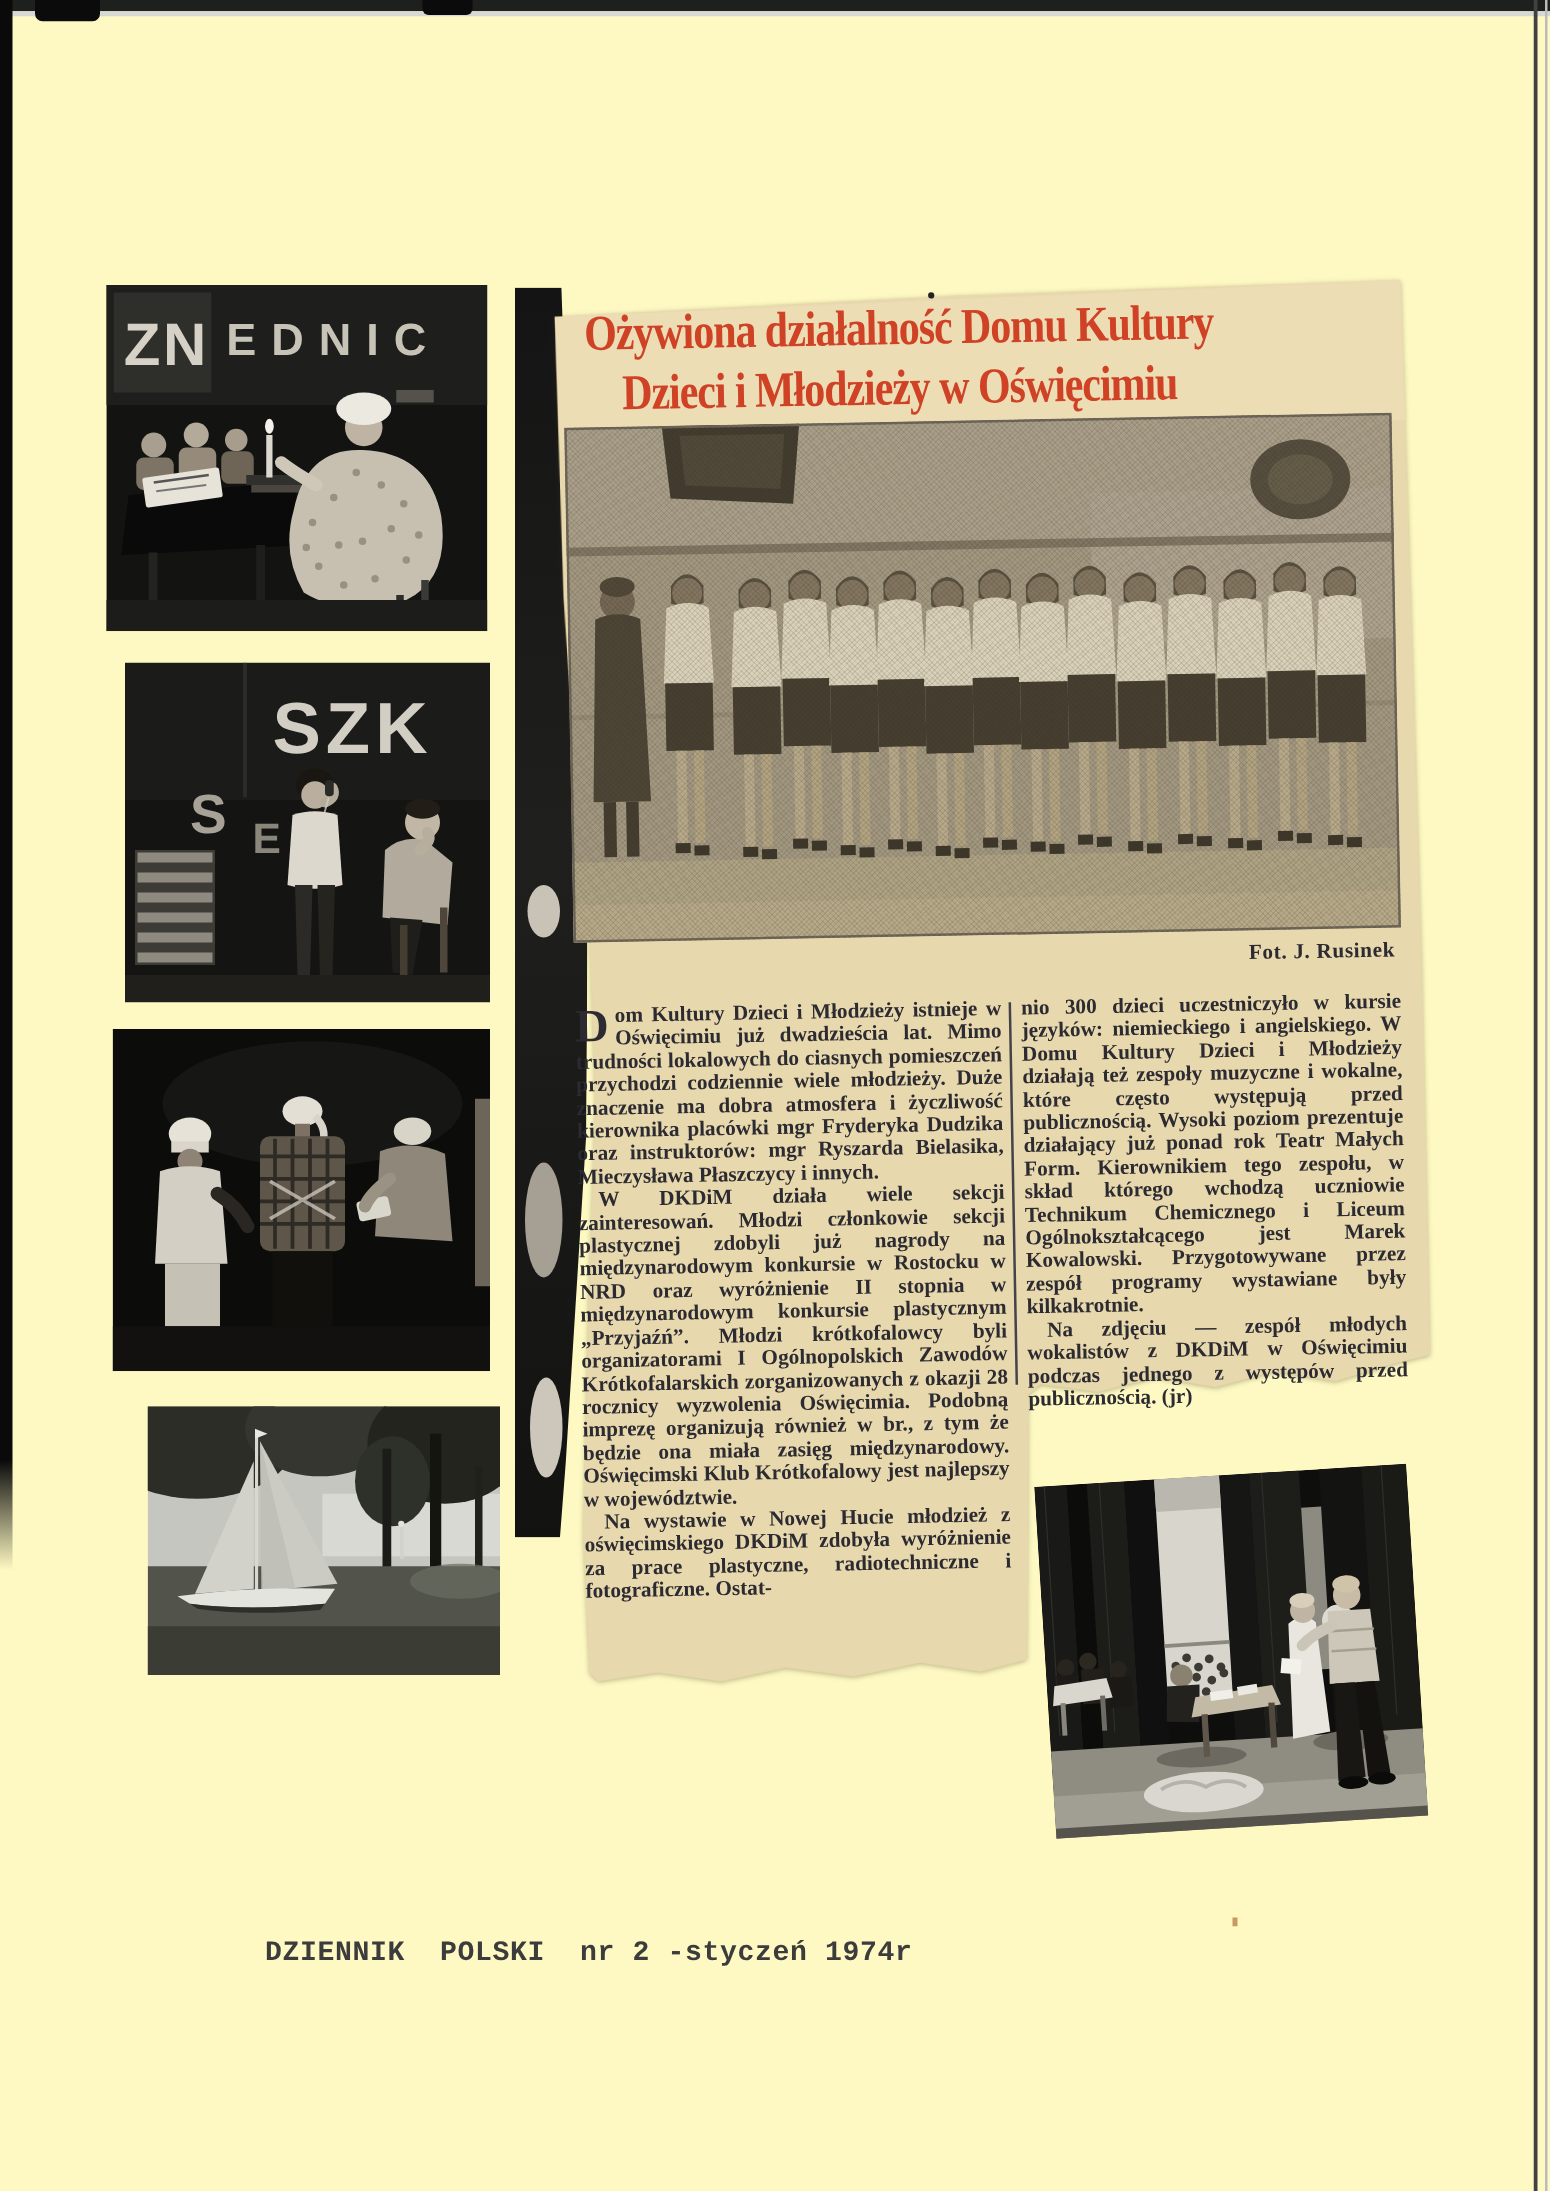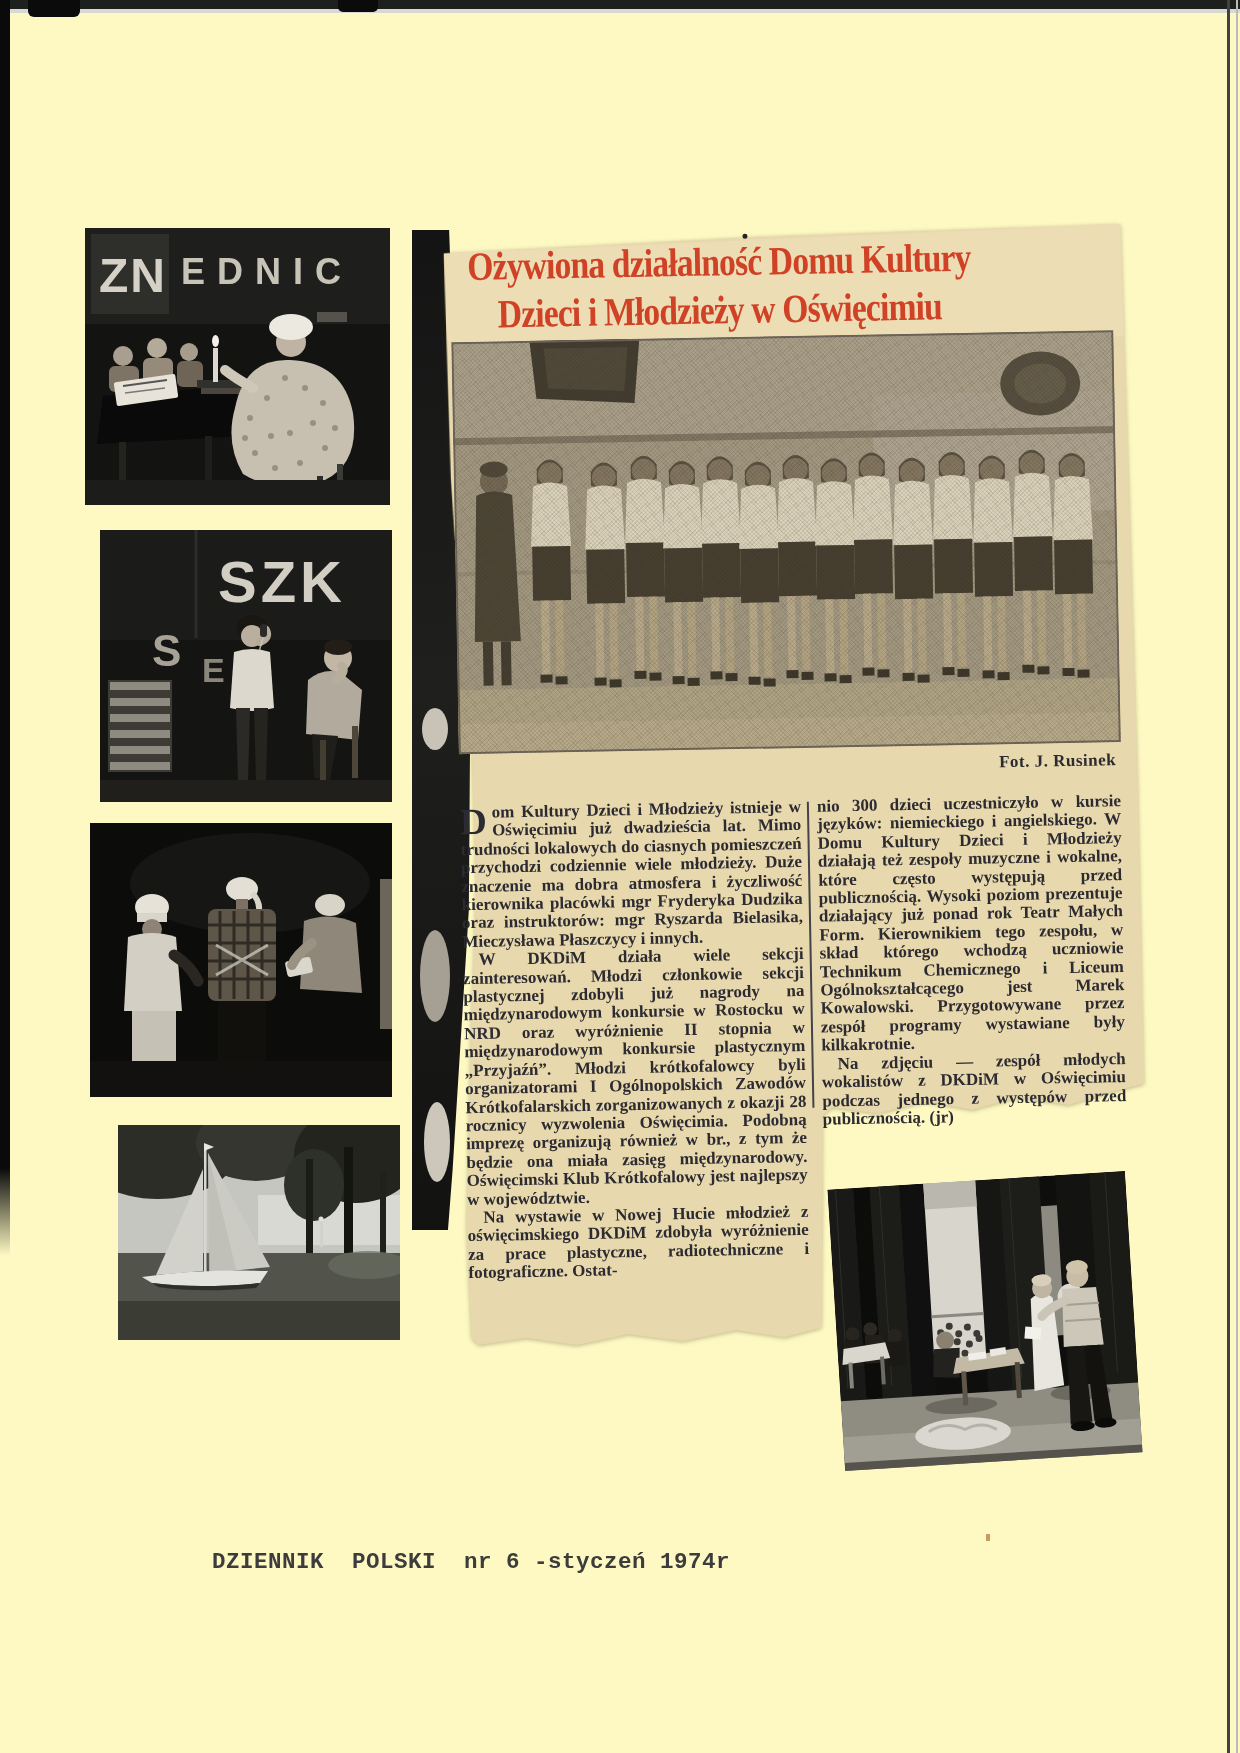--- a/index.html
+++ b/index.html
@@ -429,16 +429,16 @@
     </div>
 
     <div class="col-div"></div>
 
     <div class="news-col col-right">
       <p>nio 300 dzieci uczestniczyło w kursie języków: niemieckiego i angielskiego. W Domu Kultury Dzieci i Młodzieży działają też zespoły muzyczne i wokalne, które często występują przed publicznością. Wysoki poziom prezentuje działający już ponad rok Teatr Małych Form. Kierownikiem tego zespołu, w skład którego wchodzą uczniowie Technikum Chemicznego i Liceum Ogólnokształcącego jest Marek Kowalowski. Przygotowywane przez zespół programy wystawiane były kilkakrotnie.</p>
       <p class="ind">Na zdjęciu — zespół młodych wokalistów z DKDiM w Oświęcimiu podczas jednego z występów przed publicznością.  (jr)</p>
     </div>
   </div>
 
-  <div class="abs typewriter">DZIENNIK  POLSKI  nr 6 -styczeń 1974r</div>
+  <div class="abs typewriter">DZIENNIK  POLSKI  nr 2 -styczeń 1974r</div>
   <div class="abs speck-orange"></div>
 
 </div>
 
 </body></html>

